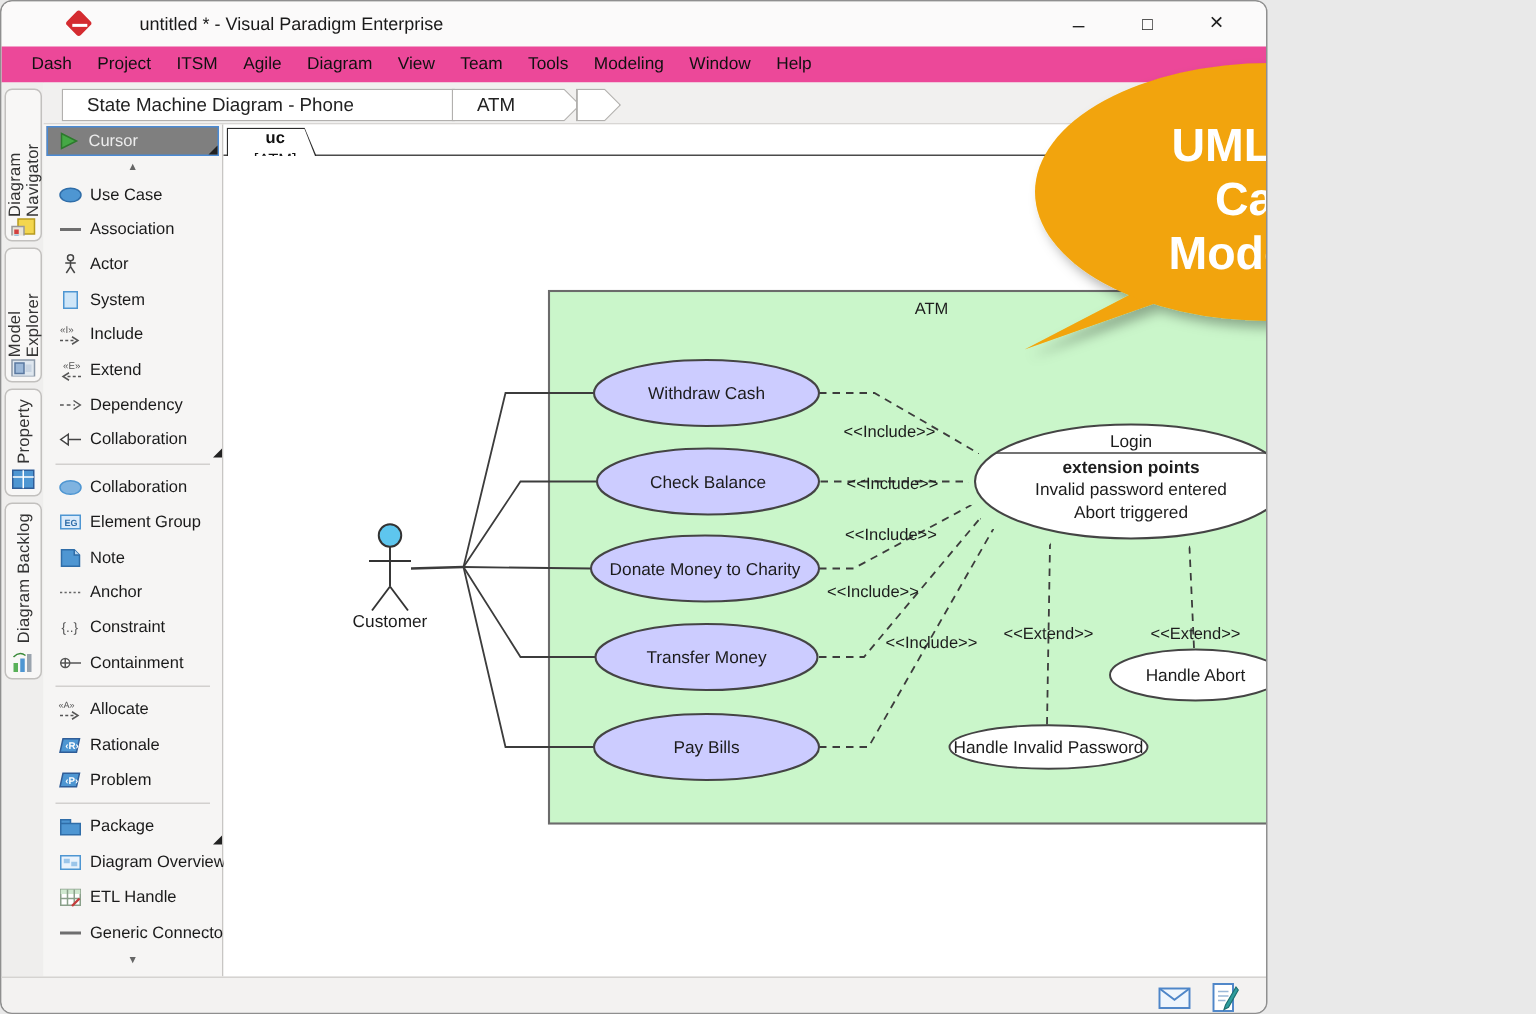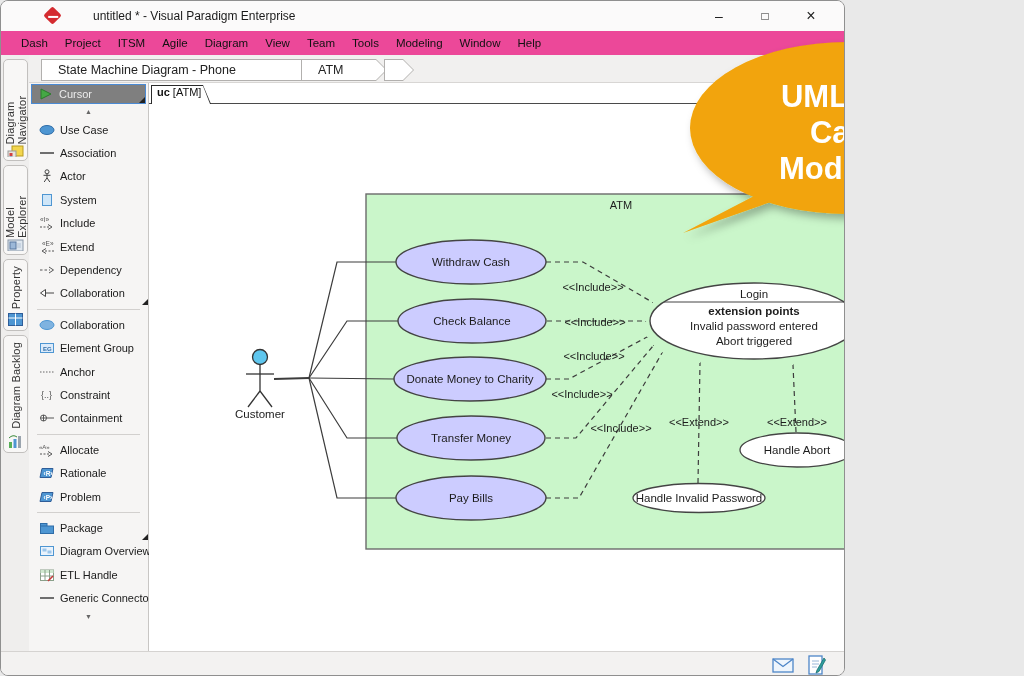--- a/index.html
+++ b/index.html
@@ -67,21 +67,21 @@
 
   
   .canvas { position:absolute; left:148px; top:82px; width:868px; height:568px; background:#ffffff; }
   .canvas-right-gutter { position:absolute; left:1016px; top:82px; width:8px; height:568px; background:#f1f0ef; }
   .tabstrip-line { position:absolute; left:0; top:20px; width:100%; border-top:1px solid #4a4a4a; z-index:1; }
   .doc-tab { position:absolute; left:2px; top:2px; width:60px; height:19px; z-index:2; }
   .doc-tab .shape { position:absolute; inset:0; background:#2a2a2a;
       clip-path:polygon(0 0, calc(100% - 8px) 0, 100% 100%, 0 100%); }
   .doc-tab .inner { position:absolute; left:1px; top:1px; right:1px; bottom:0; background:#fff;
       clip-path:polygon(0 0, calc(100% - 7px) 0, 100% 100%, 0 100%);
-      display:flex; align-items:flex-start; gap:3px; padding-left:5px; font-size:11px; color:#111; }
+      display:flex; align-items:center; gap:3px; padding-left:5px; font-size:11px; color:#111;flex-direction:column; }
   .doc-tab .kw { font-weight:bold; }
   .diagram-svg { position:absolute; left:0; top:0; z-index:0; }
   .diagram-svg text { font-family:"Liberation Sans", sans-serif; fill:#1c1c1c; }
   .uc-label { font-size:11.5px; text-anchor:middle; }
   .stereo { font-size:11px; text-anchor:middle; }
   .small-label { font-size:11px; text-anchor:middle; }
 
   
   .statusbar { position:absolute; left:0; top:650px; width:100%; height:26px; background:#f3f2f1;
                border-top:1px solid #d5d3d1; }
@@ -299,20 +299,29 @@
         <svg width="16" height="14">
             <rect x="1.5" y="2.5" width="13" height="9" fill="#dcebfa" stroke="#4e96d2"></rect>
           <text x="4" y="9.5" font-size="6" font-weight="bold" fill="#2f6da8">EG</text>
           </svg>
       </span>
         <span class="plabel">Element Group</span>
     </div>
     <div class="prow">
       <span class="picon">
         <svg width="16" height="14">
+            <path d="M2,1.5 h8.5 l3.5,3.5 v7.5 h-12 z" fill="#4e96d2" stroke="#2f6da8"></path>
+          <path d="M10.5,1.5 v3.5 h3.5" fill="#bcd8f0" stroke="#2f6da8"></path>
+          </svg>
+      </span>
+        <span class="plabel">Note</span>
+    </div>
+    <div class="prow">
+      <span class="picon">
+        <svg width="16" height="14">
             <line x1="1" y1="7" x2="15" y2="7" stroke="#666" stroke-dasharray="1.5 1.5"></line>
           </svg>
       </span>
         <span class="plabel">Anchor</span>
     </div>
     <div class="prow">
       <span class="picon">
         <svg width="16" height="14">
             <text x="2" y="10" font-size="9" fill="#555">{..}</text>
           </svg>

